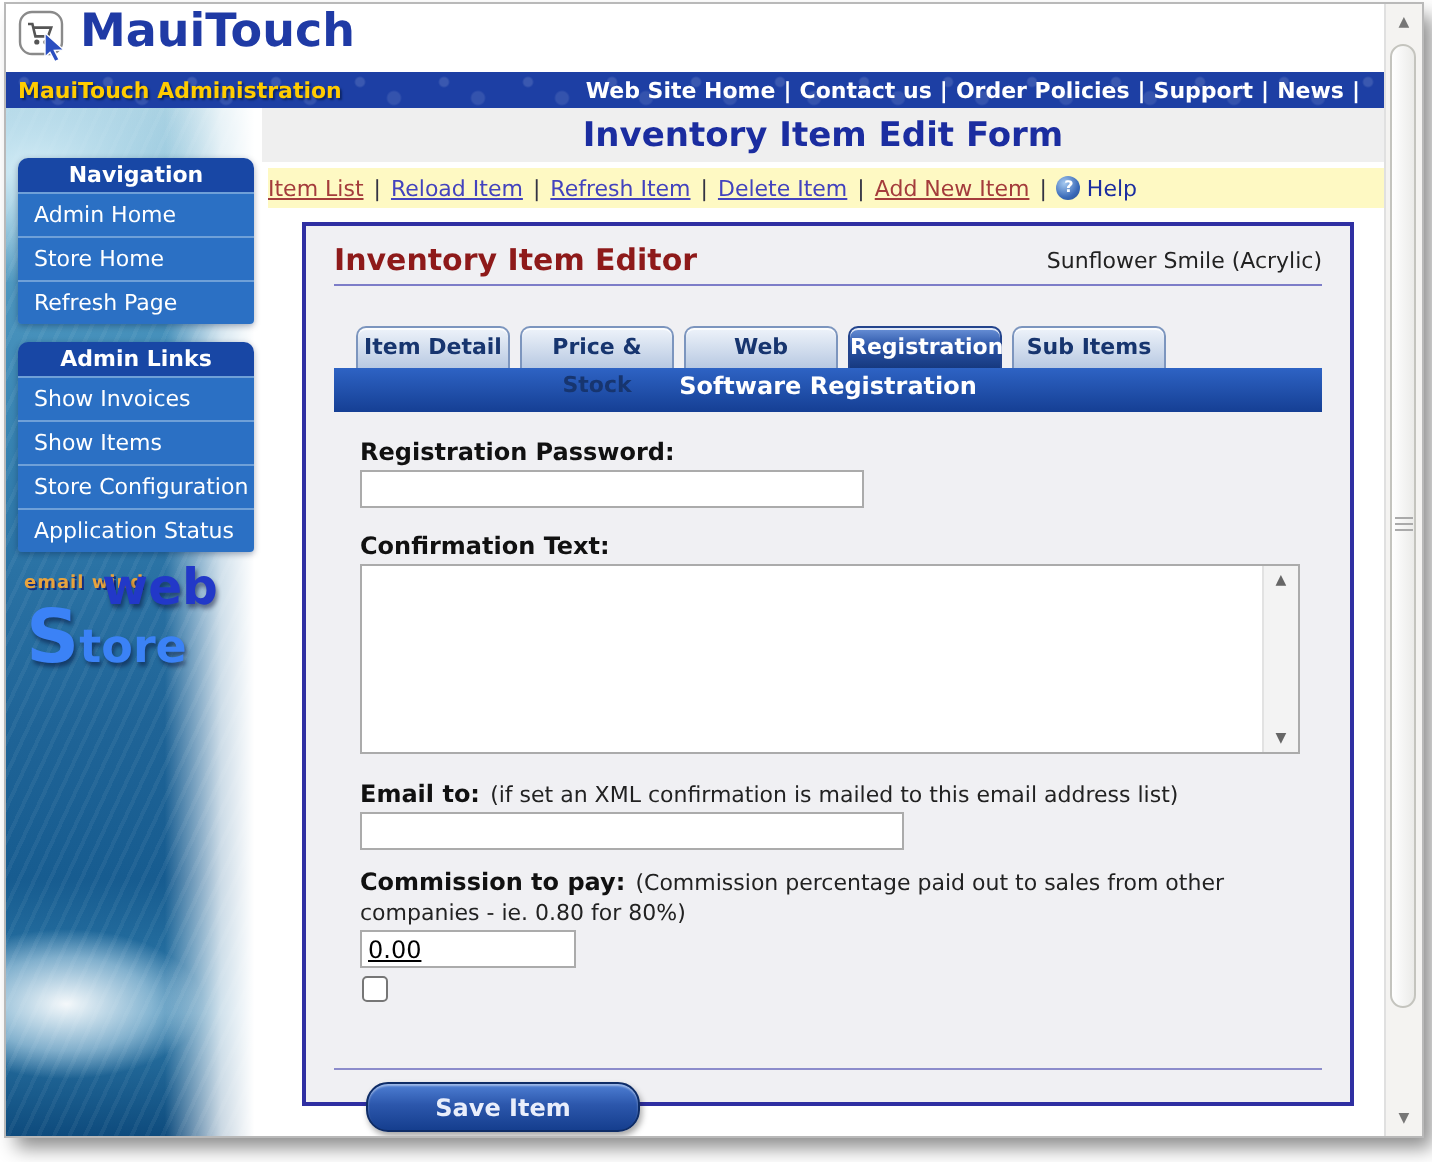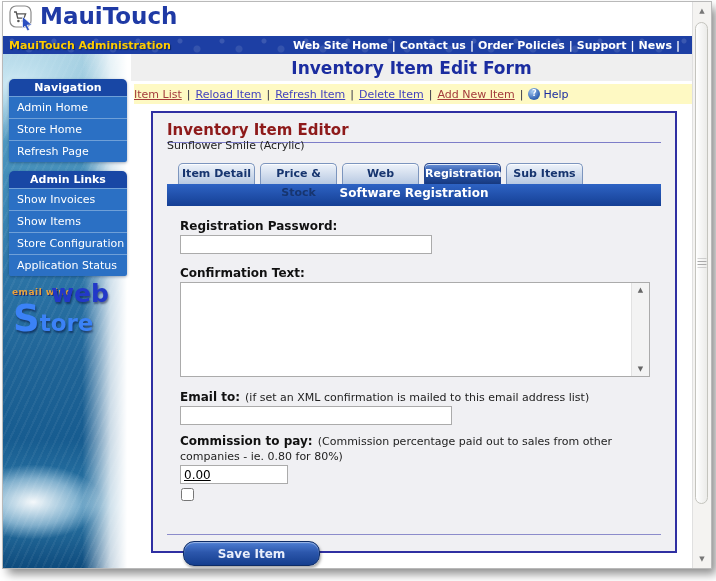--- a/index.html
+++ b/index.html
@@ -54,21 +54,21 @@
   
   .wslogo{position:absolute;left:6px;top:282px;width:106px;height:60px;}
   .ws-tag{position:absolute;left:3px;top:3px;font-size:9px;font-weight:bold;color:#e8a33d;text-shadow:1px 1px 0 #14307e;letter-spacing:.5px;}
   .ws-web{position:absolute;left:42px;top:-5px;font-size:25px;font-weight:bold;color:#2238c8;text-shadow:1px 2px 2px rgba(0,0,40,.45);}
   .ws-store{position:absolute;left:4px;top:13px;font-size:23px;font-weight:bold;color:#3b82f6;text-shadow:1px 2px 2px rgba(0,0,40,.45);}
   .ws-store::first-letter{font-size:37px;}
 
   
   .panel{position:absolute;left:148px;top:109px;width:526px;height:442px;box-sizing:border-box;
          border:2px solid #2f2fa2;background:#f0f0f3;padding:0 14px;}
-  .panel-head{margin-top:8px;display:flex;justify-content:space-between;align-items:flex-start;height:18px;flex-direction:column;}
+  .panel-head{margin-top:8px;display:flex;justify-content:space-between;align-items:center;height:18px;}
   .panel-title{font-size:15px;font-weight:bold;color:var(--maroon,#8e1a1a);}
   .item-name{font-size:11px;color:#222;}
   .panel-rule{margin-top:3px;border-top:1px solid #7d7dc8;height:0;}
   .tabs{margin:20px 0 0 11px;display:flex;gap:5px;height:21px;}
   .tab{width:77px;line-height:19px;text-align:center;font-size:11px;font-weight:bold;color:#17356f;cursor:pointer;
        background:linear-gradient(#eef3fa,#b8c9e2);border:1px solid #7c95be;border-bottom:none;
        border-radius:5px 5px 0 0;box-shadow:inset 0 1px 0 rgba(255,255,255,.8);box-sizing:border-box;}
   .tab.active{background:linear-gradient(#6a92d8 0%,#2b55a8 45%,#16397f 100%);color:#fff;border-color:#24448c;}
   .section-bar{height:22px;line-height:19px;text-align:center;color:#fff;font-size:12px;font-weight:bold;
                background:linear-gradient(#2e63c4,#153f94);}

